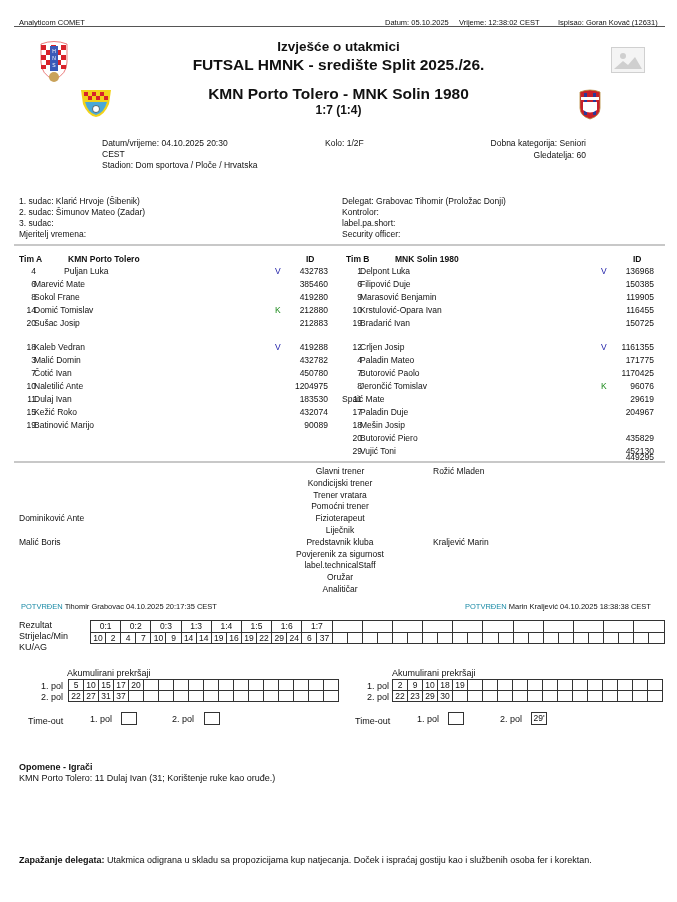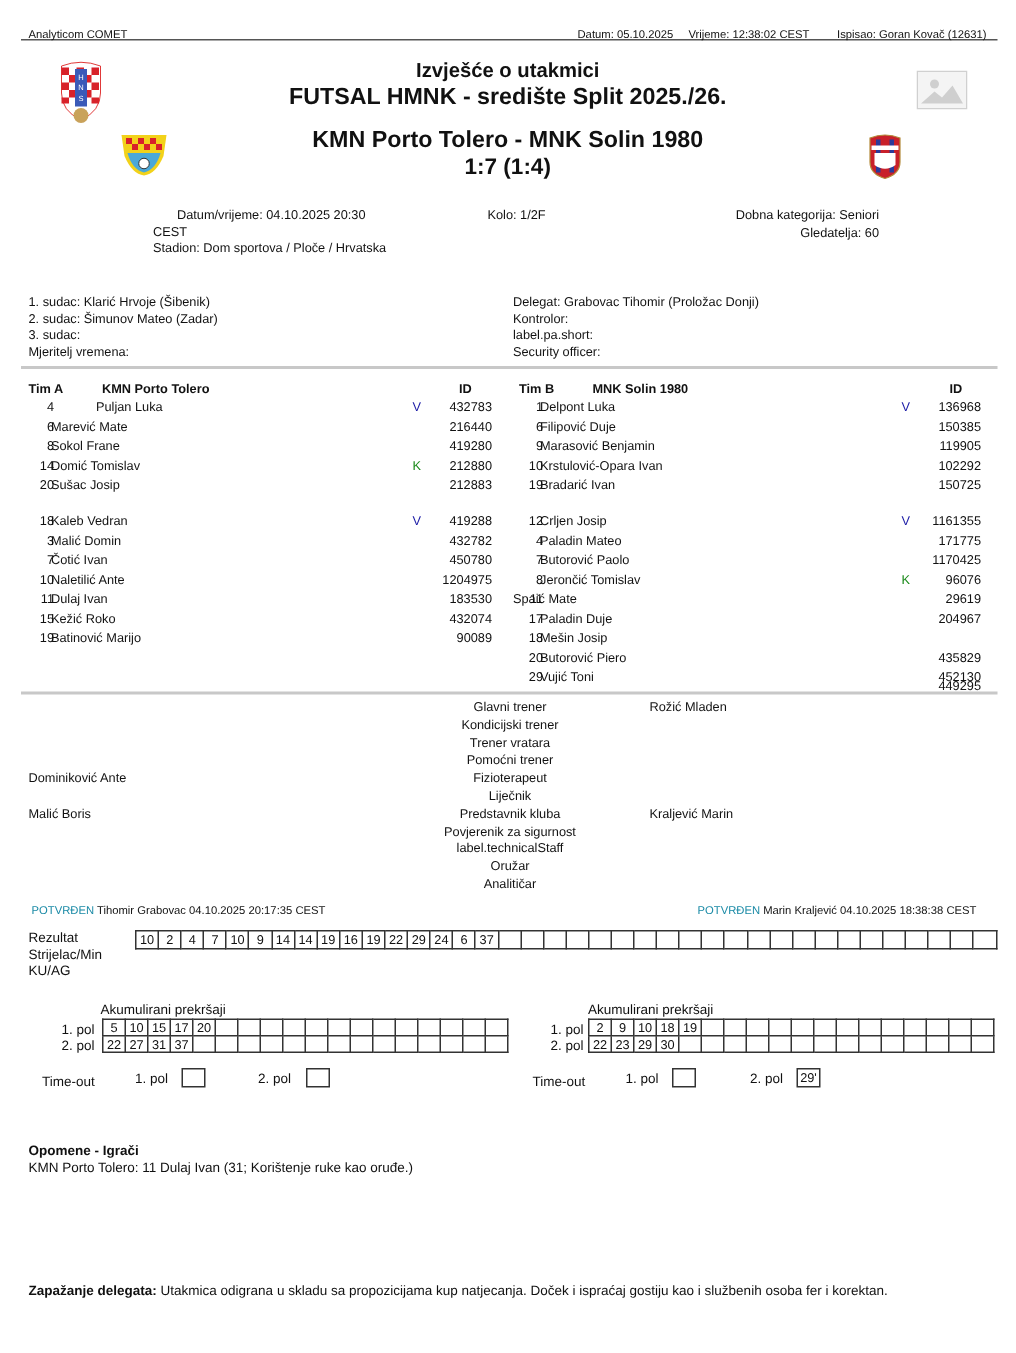--- a/index.html
+++ b/index.html
@@ -4,21 +4,21 @@
 <style>
   * { box-sizing: border-box; margin: 0; padding: 0; }
   html, body { width: 677px; height: 902px; background: #ffffff; }
   body { position: relative; font-family: "Liberation Sans", sans-serif; font-size: 8.5px; color: #111; overflow: hidden; }
   .abs { position: absolute; white-space: nowrap; }
   .hr { position: absolute; left: 14px; width: 651px; height: 2px; background: #c8c8c8; }
   .topbar { position: absolute; left: 14px; top: 14px; width: 651px; height: 13px; border-bottom: 1.5px solid #555; }
   .title1 { left: 0; width: 677px; text-align: center; top: 39px; font-size: 13.5px; font-weight: bold; }
   .title2 { left: 0; width: 677px; text-align: center; top: 56px; font-size: 15.5px; font-weight: bold; }
   .title3 { left: 0; width: 677px; text-align: center; top: 85px; font-size: 15.5px; font-weight: bold; }
-  .title4 { left: 0; width: 677px; text-align: center; top: 103px; font-size: 15px; font-weight: bold; }
+  .title4 { left: 0; width: 677px; text-align: center; top: 103px; font-size: 12px; font-weight: bold; }
   .logo { position: absolute; }
   .roster { position: absolute; }
   .rrow { position: absolute; height: 13px; left: 0; }
   .rnum { position: absolute; text-align: right; width: 20px; left: 0; }
   .rname { position: absolute; left: 21px; }
   .rcap { position: absolute; }
   .rid { position: absolute; text-align: right; width: 48px; }
   .cap-v { color: #1a1aa6; }
   .cap-k { color: #1a8a1a; }
   .staff-center { position: absolute; left: 250px; width: 180px; text-align: center; }
@@ -84,21 +84,21 @@
   <rect x="15" y="5" width="3" height="22" fill="#2a3a9a"></rect>
   <rect x="3" y="9" width="18" height="3" fill="#fff"></rect>
   <path d="M5 14 L19 14 L19 22 Q12 27 5 22 Z" fill="#fff"></path>
 </svg>
 
 <div class="abs title1">Izvješće o utakmici</div>
 <div class="abs title2">FUTSAL HMNK - središte Split 2025./26.</div>
 <div class="abs title3">KMN Porto Tolero - MNK Solin 1980</div>
 <div class="abs title4">1:7 (1:4)</div>
 
-<div class="abs" style="left:118px;top:138px;">Datum/vrijeme: 04.10.2025 20:30</div>
+<div class="abs" style="left:102px;top:138px;">Datum/vrijeme: 04.10.2025 20:30</div>
 <div class="abs" style="left:102px;top:149px;">CEST</div>
 <div class="abs" style="left:102px;top:160px;">Stadion: Dom sportova / Ploče / Hrvatska</div>
 <div class="abs" style="left:325px;top:138px;">Kolo: 1/2F</div>
 <div class="abs" style="left:480px;top:138px;width:106px;text-align:right;">Dobna kategorija: Seniori</div>
 <div class="abs" style="left:480px;top:150px;width:106px;text-align:right;">Gledatelja: 60</div>
 
 <div class="abs" style="left:19px;top:196px;">1. sudac: Klarić Hrvoje (Šibenik)</div>
 <div class="abs" style="left:19px;top:207px;">2. sudac: Šimunov Mateo (Zadar)</div>
 <div class="abs" style="left:19px;top:218px;">3. sudac:</div>
 <div class="abs" style="left:19px;top:229px;">Mjeritelj vremena:</div>
@@ -115,21 +115,21 @@
 <div class="roster" id="roster-a" style="left:16px;top:0;">
     <div class="rrow" style="top:266px;width:320px;">
       <span class="rnum">4</span>
       <span class="rname" style="left:18px;padding-left:30px;">Puljan Luka</span>
       <span class="rcap cap-v" style="left:259px;">V</span>
       <span class="rid" style="left:264px;">432783</span>
     </div>
     <div class="rrow" style="top:279px;width:320px;">
       <span class="rnum">6</span>
       <span class="rname" style="left:18px;">Marević Mate</span>
-      <span class="rid" style="left:264px;">216440</span>
+      <span class="rid" style="left:264px;">385460</span>
     </div>
     <div class="rrow" style="top:292px;width:320px;">
       <span class="rnum">8</span>
       <span class="rname" style="left:18px;">Sokol Frane</span>
       <span class="rid" style="left:264px;">419280</span>
     </div>
     <div class="rrow" style="top:305px;width:320px;">
       <span class="rnum">14</span>
       <span class="rname" style="left:18px;">Domić Tomislav</span>
       <span class="rcap cap-k" style="left:259px;">K</span>
@@ -194,21 +194,21 @@
       <span class="rid" style="left:264px;">150385</span>
     </div>
     <div class="rrow" style="top:292px;width:320px;">
       <span class="rnum">9</span>
       <span class="rname" style="left:18px;">Marasović Benjamin</span>
       <span class="rid" style="left:264px;">119905</span>
     </div>
     <div class="rrow" style="top:305px;width:320px;">
       <span class="rnum">10</span>
       <span class="rname" style="left:18px;">Krstulović-Opara Ivan</span>
-      <span class="rid" style="left:264px;">102292</span>
+      <span class="rid" style="left:264px;">116455</span>
     </div>
     <div class="rrow" style="top:318px;width:320px;">
       <span class="rnum">19</span>
       <span class="rname" style="left:18px;">Bradarić Ivan</span>
       <span class="rid" style="left:264px;">150725</span>
     </div>
     <div class="rrow" style="top:342px;width:320px;">
       <span class="rnum">12</span>
       <span class="rname" style="left:18px;">Crljen Josip</span>
       <span class="rcap cap-v" style="left:259px;">V</span>
@@ -284,20 +284,41 @@
 <div class="abs" style="left:465px;top:602px;font-size:7.5px;">
   <span class="confirmed">POTVRĐEN</span>
   <span>Marin Kraljević 04.10.2025 18:38:38 CEST</span>
 </div>
 
 <div class="abs" style="left:19px;top:620px;font-size:9px;">Rezultat</div>
 <div class="abs" style="left:19px;top:631px;font-size:9px;">Strijelac/Min</div>
 <div class="abs" style="left:19px;top:642px;font-size:9px;">KU/AG</div>
 <table class="goals" id="goals-table">
   <tbody>
+    <tr id="goals-row-score">
+        <td colspan="2">0:1</td>
+        <td colspan="2">0:2</td>
+        <td colspan="2">0:3</td>
+        <td colspan="2">1:3</td>
+        <td colspan="2">1:4</td>
+        <td colspan="2">1:5</td>
+        <td colspan="2">1:6</td>
+        <td colspan="2">1:7</td>
+        <td colspan="2"></td>
+        <td colspan="2"></td>
+        <td colspan="2"></td>
+        <td colspan="2"></td>
+        <td colspan="2"></td>
+        <td colspan="2"></td>
+        <td colspan="2"></td>
+        <td colspan="2"></td>
+        <td colspan="2"></td>
+        <td colspan="2"></td>
+        <td colspan="2"></td>
+      </tr>
     <tr id="goals-row-scorer">
         <td>10</td>
         <td>2</td>
         <td>4</td>
         <td>7</td>
         <td>10</td>
         <td>9</td>
         <td>14</td>
         <td>14</td>
         <td>19</td>

